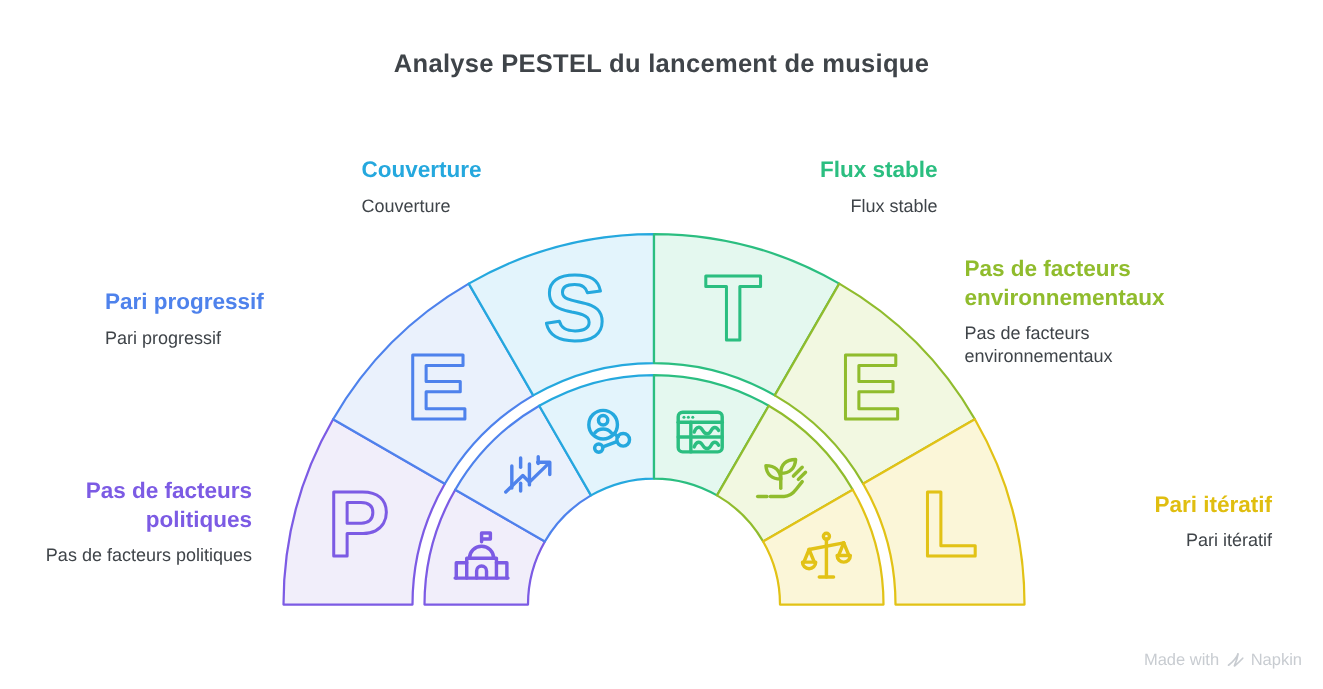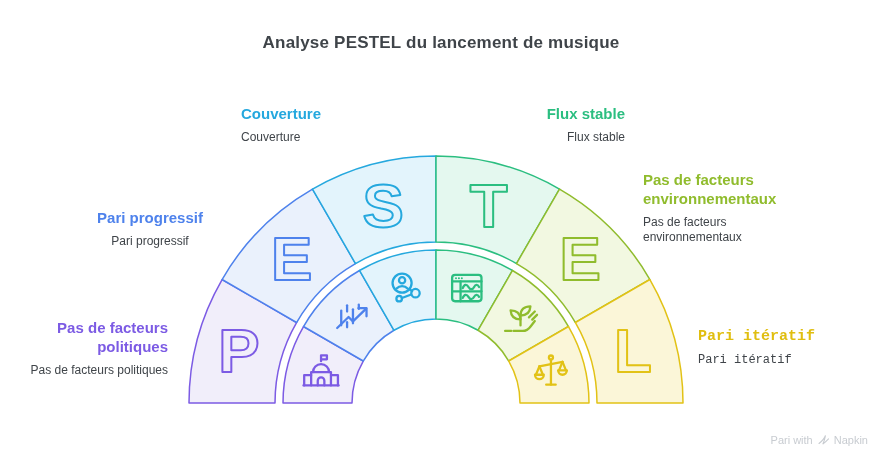--- a/index.html
+++ b/index.html
@@ -6,24 +6,24 @@
   #page{position:relative;width:882px;height:459px;background:#ffffff;overflow:hidden;
         font-family:"Liberation Sans", sans-serif;}
   #title{position:absolute;top:33px;left:0;width:882px;text-align:center;
          font-size:17px;font-weight:bold;color:#3F4449;letter-spacing:.2px;}
   #wheel-svg{position:absolute;left:0;top:0;}
   .label{position:absolute;}
   .label-heading{font-size:15px;font-weight:bold;line-height:19px;white-space:pre-line;}
   .label-sub{font-size:12px;line-height:15px;color:#3F4449;margin-top:7px;white-space:pre-line;}
   .lbl-couverture{left:241px;top:104px;width:160px;text-align:left;}
   .lbl-flux{left:465px;top:104px;width:160px;text-align:right;}
-  .lbl-progressif{left:70px;top:208px;width:160px;text-align:center;}
+  .lbl-progressif{left:70px;top:192px;width:160px;text-align:left;}
   .lbl-env{left:643px;top:170px;width:175px;text-align:left;}
   .lbl-politiques{left:24px;top:318px;width:144px;text-align:right;}
-  .lbl-iteratif{left:698px;top:327px;width:150px;text-align:left;font-family:Liberation Mono, monospace;}
+  .lbl-iteratif{left:698px;top:327px;width:150px;text-align:right;}
   #watermark{position:absolute;right:14px;bottom:13px;display:flex;align-items:center;gap:4px;
              font-size:11px;color:#C8CCD1;}
 </style>
 </head>
 <body>
 
 <div id="page">
 
   <div id="title">Analyse PESTEL du lancement de musique</div>
 
@@ -134,20 +134,20 @@
 politiques</div>
     <div class="label-sub">Pas de facteurs politiques</div>
   </div>
 
   <div class="label lbl-iteratif">
     <div class="label-heading" style="color: rgb(224, 190, 16);">Pari itératif</div>
     <div class="label-sub">Pari itératif</div>
   </div>
 
   <div id="watermark">
-    <span>Pari with</span>
+    <span>Made with</span>
     <svg width="13" height="12" viewBox="0 0 13 12">
       <path d="M2 9.5 C4.5 7.5 7.5 4.5 8.5 1.5 C8 4.5 7 7.5 5.8 10.2 C8.2 8.2 10.2 6.2 11.5 4.8" fill="none" stroke="#C8CCD1" stroke-width="1.1" stroke-linecap="round"></path>
     </svg>
     <span>Napkin</span>
   </div>
 
 </div>
 
 </body></html>

